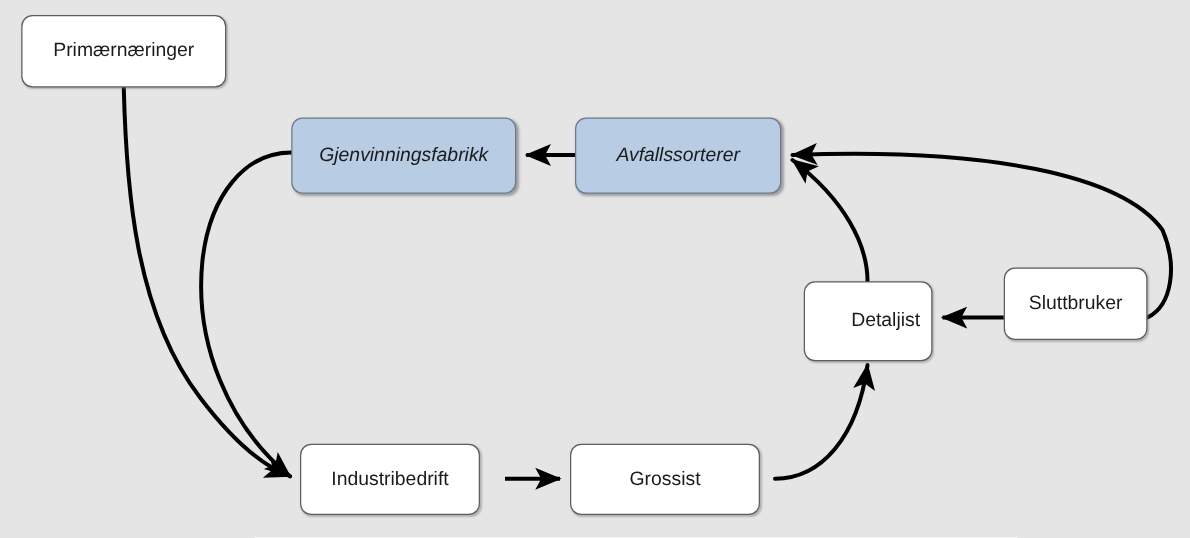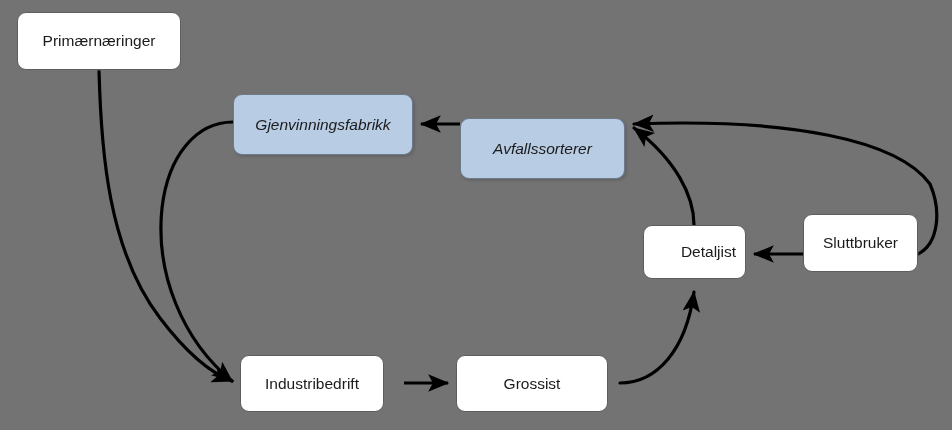--- a/index.html
+++ b/index.html
@@ -49,21 +49,21 @@
     box-shadow: 1.5px 1.5px 2px rgba(90,90,95,0.5);
     font-style: italic;
   }
   .node-label {
     pointer-events: none;
   }
 </style>
 </head>
 <body>
 
-<div id="diagram-canvas" style="width: 952px; height: 430px; background: #737373;">
+<div id="diagram-canvas" style="width: 952px; height: 430px; background: #e5e5e5;">
 
   <svg id="edge-layer" viewBox="0 0 952 430" width="952" height="430" xmlns="http://www.w3.org/2000/svg">
     <defs>
       <marker id="arrowhead" markerWidth="7" markerHeight="7" refX="6.2" refY="3.1" orient="auto" markerUnits="strokeWidth">
         <path d="M0,0.35 L6.6,3.1 L0,5.85 L1.5,3.1 Z" fill="#000000"></path>
       </marker>
     </defs>
 
     <path d="M 99,70 C 101,150 108,250 160,318 C 185,351 208,372 232,381" fill="none" stroke="#000000" stroke-width="3.2" stroke-linecap="round" marker-end="url(#arrowhead)"></path>
 
@@ -83,25 +83,25 @@
   </svg>
 
   <div class="node plain" id="node-primaernaeringer" style="left: 17px; top: 12px; width: 164px; height: 58px;">
     <span class="node-label">Primærnæringer</span>
   </div>
 
   <div class="node accent" id="node-gjenvinningsfabrikk" style="left: 233px; top: 94px; width: 180px; height: 61px;">
     <span class="node-label">Gjenvinningsfabrikk</span>
   </div>
 
-  <div class="node accent" id="node-avfallssorterer" style="left: 460px; top: 94px; width: 165px; height: 61px; margin-top: 24px;">
+  <div class="node accent" id="node-avfallssorterer" style="left: 460px; top: 94px; width: 165px; height: 61px;">
     <span class="node-label">Avfallssorterer</span>
   </div>
 
-  <div class="node plain" id="node-detaljist" style="left: 643px; top: 225px; width: 103px; height: 54px; padding-left: 28px;">
+  <div class="node plain" id="node-detaljist" style="left: 643px; top: 225px; width: 103px; height: 64px; padding-left: 28px;">
     <span class="node-label">Detaljist</span>
   </div>
 
   <div class="node plain" id="node-sluttbruker" style="left: 803px; top: 214px; width: 115px; height: 58px;">
     <span class="node-label">Sluttbruker</span>
   </div>
 
   <div class="node plain" id="node-industribedrift" style="left: 240px; top: 355px; width: 144px; height: 57px;">
     <span class="node-label">Industribedrift</span>
   </div>

